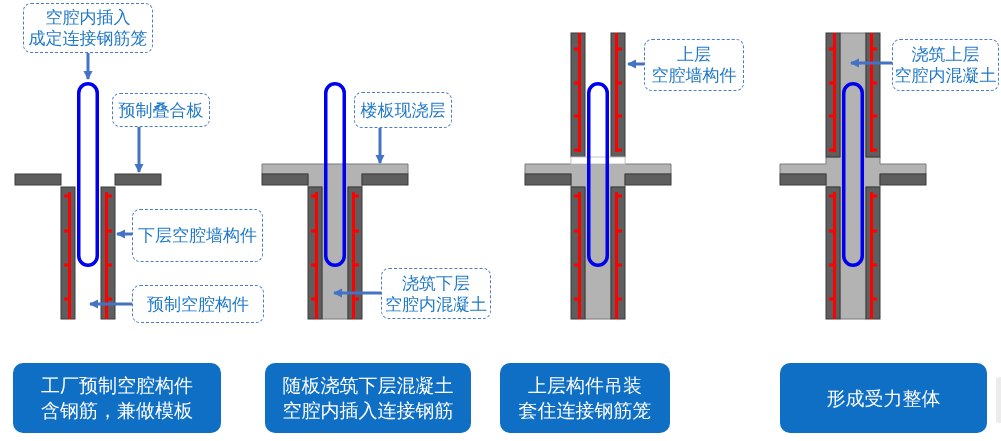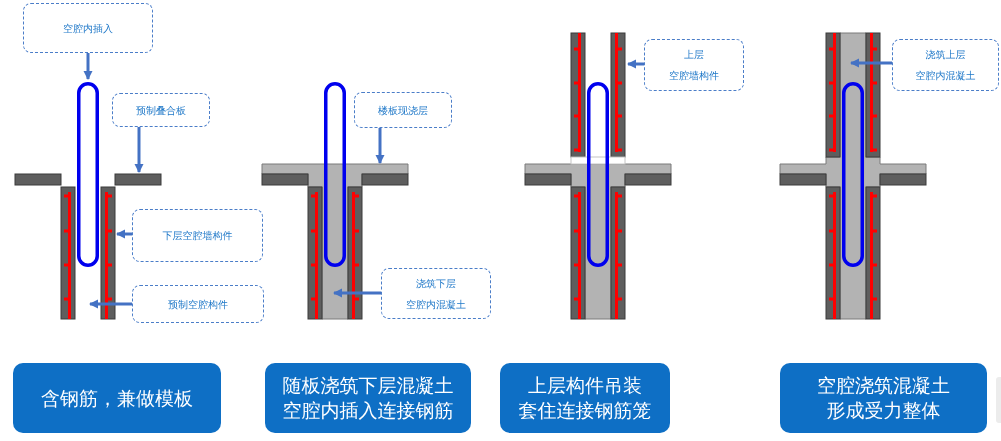--- a/index.html
+++ b/index.html
@@ -37,21 +37,21 @@
     .cage { fill: none; stroke: var(--cage); stroke-width: 3.5; }
     .arrow-line { stroke: var(--arrow); stroke-width: 3; }
     .arrow-head { fill: var(--arrow); }
 
     .callout {
       position: absolute;
       box-sizing: border-box;
       border: 1.5px dashed var(--callout-border);
       border-radius: 8px;
       color: var(--callout-text);
-      font-size: 10px;
+      font-size: 17px;
       line-height: 21px;
       display: flex;
       flex-direction: column;
       align-items: center;
       justify-content: center;
       text-align: center;
       white-space: nowrap;
       background: transparent;
     }
     .caption {
@@ -197,20 +197,21 @@
     <line class="arrow-line" x1="381" y1="293" x2="334" y2="293" marker-end="url(#arrowhead)"></line>
 
     <line class="arrow-line" x1="644" y1="64" x2="628" y2="64" marker-end="url(#arrowhead)"></line>
 
     <line class="arrow-line" x1="892" y1="63" x2="851" y2="63" marker-end="url(#arrowhead)"></line>
   </g>
 </svg>
 
 <div class="callout" style="left:23px;top:3px;width:130px;height:50px;">
   <span>空腔内插入</span>
+  <span>成定连接钢筋笼</span>
 </div>
 <div class="callout" style="left:112px;top:93px;width:98px;height:34px;">
   <span>预制叠合板</span>
 </div>
 <div class="callout" style="left:132px;top:209px;width:131px;height:53px;">
   <span>下层空腔墙构件</span>
 </div>
 <div class="callout" style="left:132px;top:285px;width:132px;height:38px;">
   <span>预制空腔构件</span>
 </div>
@@ -227,28 +228,28 @@
   <span>上层</span>
   <span>空腔墙构件</span>
 </div>
 
 <div class="callout" style="left:892px;top:39px;width:107px;height:52px;">
   <span>浇筑上层</span>
   <span>空腔内混凝土</span>
 </div>
 
 <div class="caption" style="left:13px;top:363px;width:208px;height:70px;">
+  <span>工厂预制空腔构件</span>
   <span>含钢筋，兼做模板</span>
 </div>
 <div class="caption" style="left:265px;top:363px;width:206px;height:70px;">
   <span>随板浇筑下层混凝土</span>
   <span>空腔内插入连接钢筋</span>
 </div>
 <div class="caption" style="left:500px;top:363px;width:170px;height:70px;">
   <span>上层构件吊装</span>
   <span>套住连接钢筋笼</span>
 </div>
 <div class="caption" style="left:780px;top:363px;width:207px;height:70px;">
-  <span>空腔浇筑混凝土</span>
   <span>形成受力整体</span>
 </div>
 
 <div class="edge-sliver"></div>
 
 </body></html>

